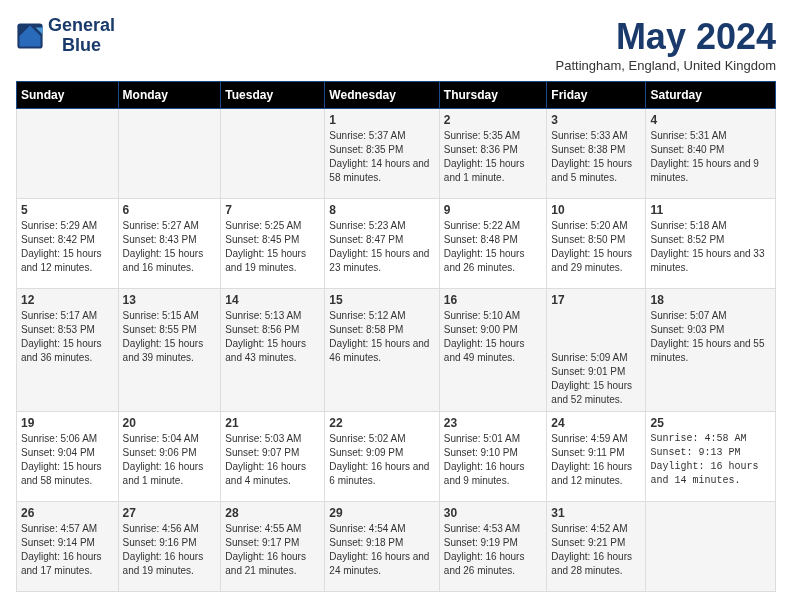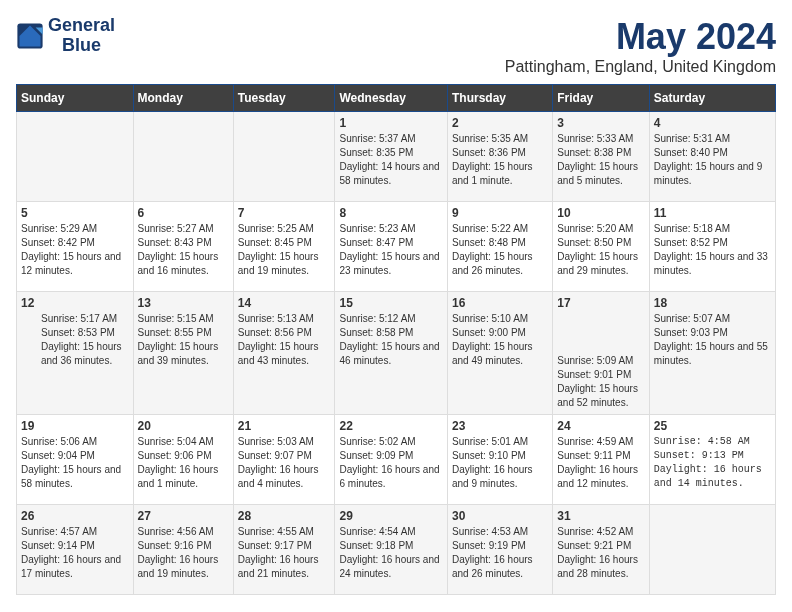--- a/index.html
+++ b/index.html
@@ -34,31 +34,31 @@
     }
     .title-area {
       text-align: right;
     }
     .month-title {
       font-size: 36px;
       font-weight: bold;
       color: #1a3a6b;
     }
     .location-title {
-      font-size: 16px;
+      font-size: 13px;
       color: #333;
       font-weight: normal;
     }
     table {
       width: 100%;
       border-collapse: collapse;
       font-size: 11px;
     }
     thead tr {
-      background-color: #404040;
+      background-color: #000000;
       color: #fff;
       margin-left: 14px;
     }
     thead th {
       padding: 6px 4px;
       text-align: left;
       font-size: 12px;
       font-weight: bold;
       border: 1px solid #1a4a8b;
     }
@@ -194,21 +194,21 @@
         <td>
           <span class="day-number">11</span>
           <div class="day-info" style="white-space: pre-line;">Sunrise: 5:18 AM
 Sunset: 8:52 PM
 Daylight: 15 hours and 33 minutes.</div>
         </td>
       </tr>
       <tr>
         <td>
           <span class="day-number">12</span>
-          <div class="day-info" style="white-space: pre-line; margin-left: 20px;">Sunrise: 5:17 AM
+          <div class="day-info" style="white-space: pre-line;">Sunrise: 5:17 AM
 Sunset: 8:53 PM
 Daylight: 15 hours and 36 minutes.</div>
         </td>
         <td>
           <span class="day-number">13</span>
           <div class="day-info" style="white-space: pre-line;">Sunrise: 5:15 AM
 Sunset: 8:55 PM
 Daylight: 15 hours and 39 minutes.</div>
         </td>
         <td>

